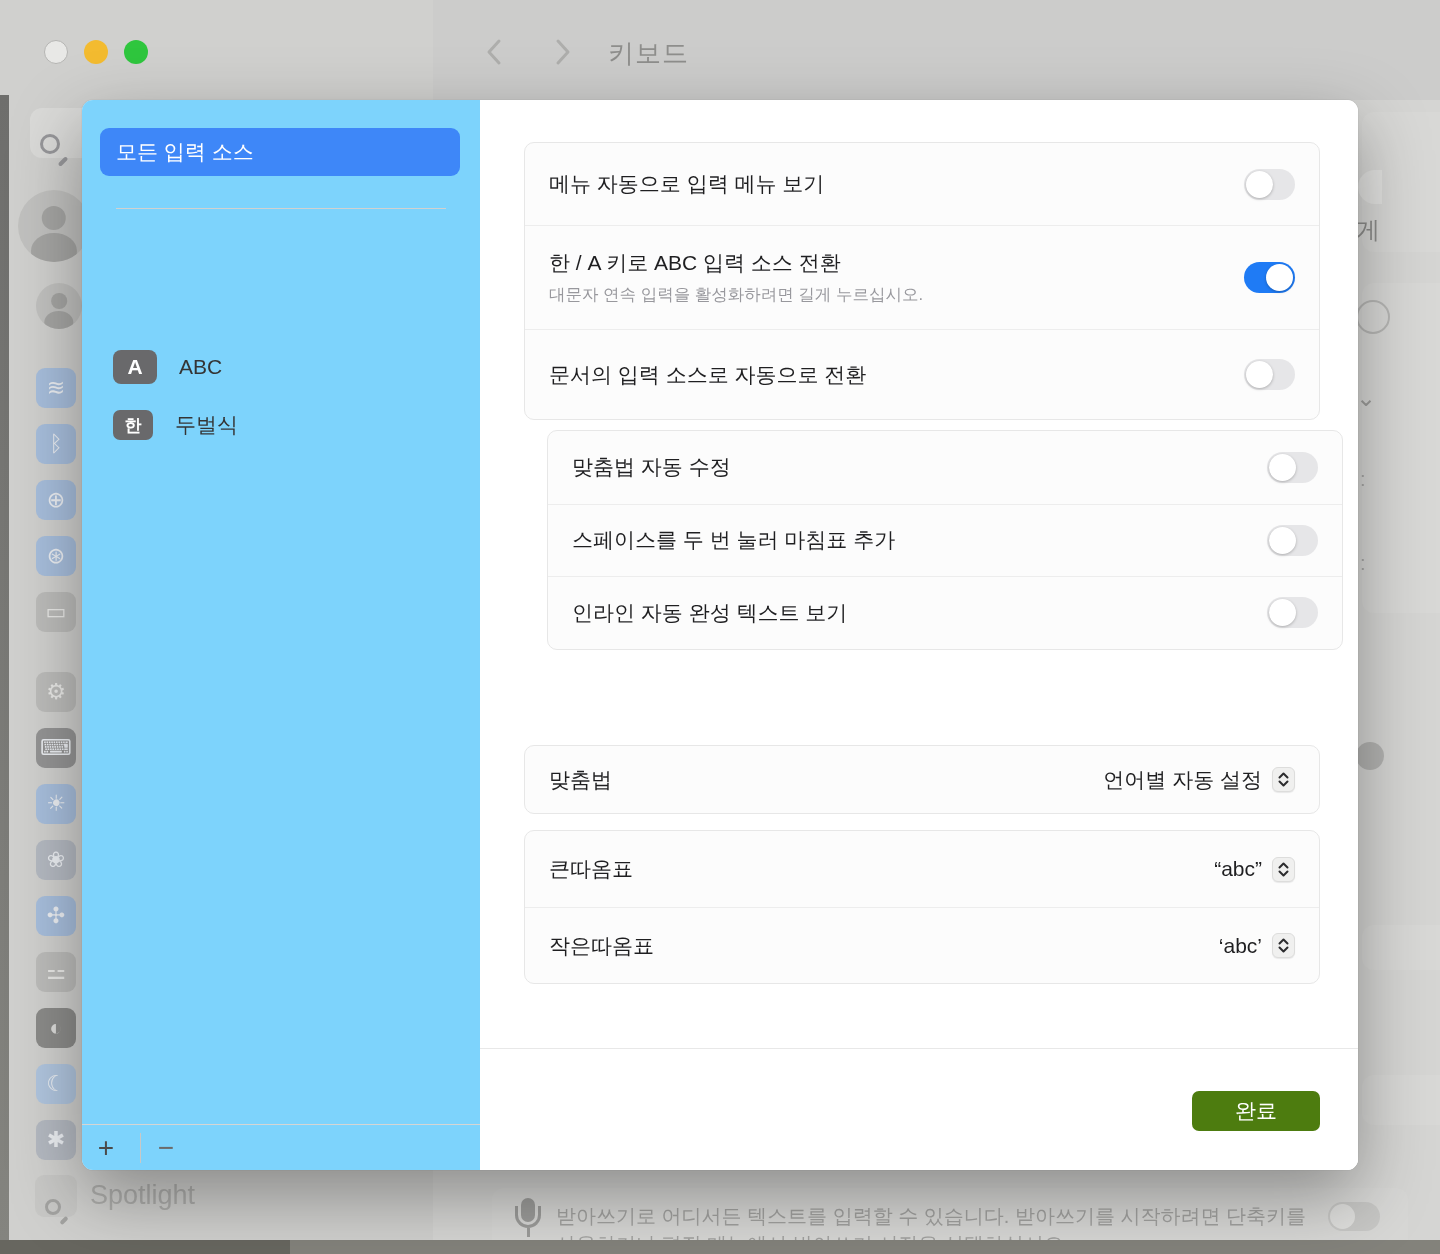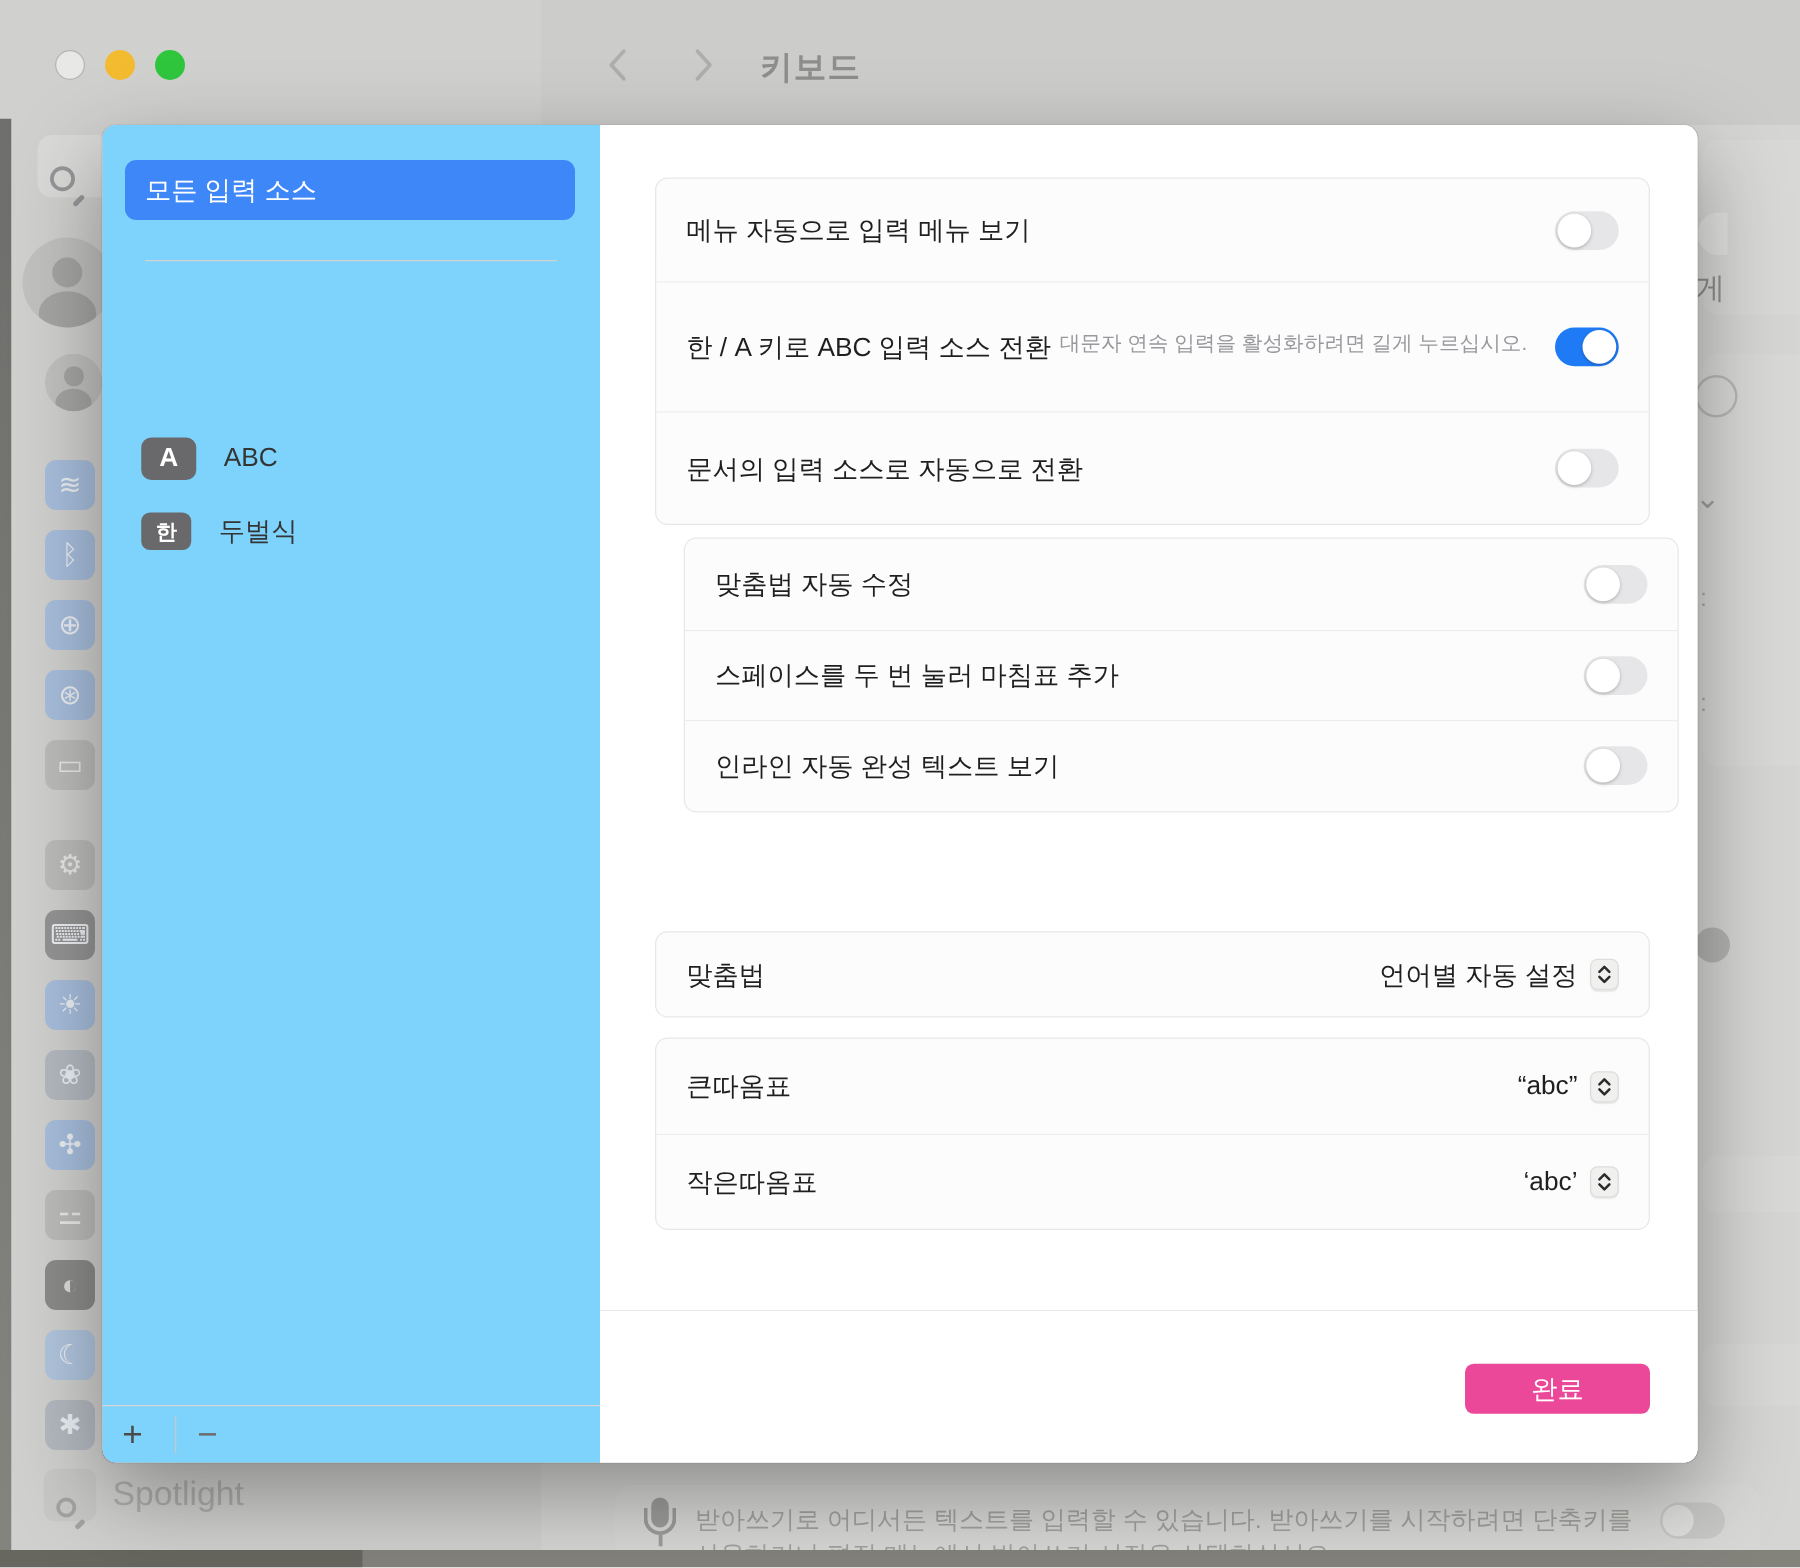--- a/index.html
+++ b/index.html
@@ -13,21 +13,21 @@
   .bg-content { position:absolute; left:433px; top:100px; width:1007px; height:1154px; background:#d5d5d3; }
   .edge-strip { position:absolute; left:0; top:95px; width:9px; height:1148px; background:linear-gradient(#6e6e6c,#84847f); }
 
   .traffic { position:absolute; top:40px; width:24px; height:24px; border-radius:50%; }
   .t-close { left:44px; background:#e8e8e6; border:1.5px solid #b5b5b3; }
   .t-min   { left:84px; background:#f3bb30; }
   .t-zoom  { left:124px; background:#2fc63e; }
 
   .nav-chev { position:absolute; top:38px; width:20px; height:28px; }
   .nav-chev svg { display:block; }
-  .bg-title { position:absolute; left:608px; top:36px; font-size:26px; font-weight:bold; color:#8e8e8c; letter-spacing:1px; }
+  .bg-title { position:absolute; left:608px; top:36px; font-size:26px; font-weight:normal; color:#8e8e8c; letter-spacing:1px; }
 
   .bg-search { position:absolute; left:30px; top:108px; width:170px; height:50px; background:#dadad8; border-radius:12px; }
   .mag { position:relative; display:inline-block; }
   .mag .lens { position:absolute; border:3px solid #97979a; border-radius:50%; }
   .mag .tail { position:absolute; background:#97979a; transform:rotate(45deg); border-radius:2px; }
   .bg-search .lens { left:10px; top:12px; width:20px; height:20px; }
   .bg-search .tail { left:31px; top:34px; width:4px; height:11px; }
 
   .avatar { position:absolute; border-radius:50%; background:#c1c1bf; overflow:hidden; }
   .avatar::before { content:""; position:absolute; left:50%; top:22%; transform:translateX(-50%); width:34%; height:34%; border-radius:50%; background:#a5a5a3; }
@@ -87,36 +87,36 @@
   .btn-plus { left:2px; }
   .btn-minus { left:62px; color:#6b6b6b; }
   .pm-sep { position:absolute; left:58px; top:8px; width:1px; height:30px; background:#c9c8c6; }
 
   .m-content { position:absolute; left:398px; top:0; width:878px; height:1070px; background:#ffffff; border-radius:0 11px 11px 0; }
   .scrollarea { position:absolute; left:0; top:0; width:878px; height:948px; overflow:hidden; }
   .card { position:absolute; left:44px; width:796px; background:#fcfcfc; border:1px solid #e7e7e7; border-radius:10px; }
   .row { position:relative; display:flex; align-items:center; justify-content:space-between; padding:0 24px; }
   .row + .row { border-top:1px solid #ededed; }
   .row-label { font-size:21px; color:#1f1f21; }
-  .row-text { display:flex; flex-direction:row; justify-content:center; gap:7px; }
+  .row-text { display:flex; flex-direction:column; justify-content:center; gap:7px; }
   .row-sub { font-size:16.5px; color:#98989d; }
 
   .toggle { position:relative; width:51px; height:31px; border-radius:16px; flex:none; }
   .toggle.off { background:#e6e6e8; }
   .toggle.on { background:#1f7bf5; }
   .toggle .knob { position:absolute; top:2px; width:27px; height:27px; border-radius:50%; background:#ffffff; box-shadow:0 1px 3px rgba(0,0,0,0.25); }
   .toggle.off .knob { left:2px; }
   .toggle.on .knob { right:2px; }
 
   .select-ctl { display:flex; align-items:center; gap:10px; }
   .select-val { font-size:21px; color:#1f1f21; }
   .stepper { width:23px; height:25px; background:#f0f0ef; border:1px solid #dddddc; border-radius:6px; box-shadow:0 1px 1px rgba(0,0,0,0.08); display:flex; align-items:center; justify-content:center; }
 
   .m-footer { position:absolute; left:0; top:948px; width:878px; height:122px; background:#ffffff; border-top:1px solid #e8e8e8; border-radius:0 0 11px 0; }
-  .done-btn { position:absolute; right:38px; top:42px; width:148px; height:40px; background:#ec4899; border:none; border-radius:7px; color:#ffffff; font-size:21px; font-family:Liberation Serif, serif; display:flex; align-items:center; justify-content:center; }
+  .done-btn { position:absolute; right:38px; top:42px; width:128px; height:40px; background:#4d7c0f; border:none; border-radius:7px; color:#ffffff; font-size:21px; font-family:Liberation Serif, serif; display:flex; align-items:center; justify-content:center; }
 
   
   .c1-r1 { height:82px; } .c1-r2 { height:104px; } .c1-r3 { height:90px; }
   .c2-r { height:72.5px; }
   .c3-r { height:67px; }
   .c4-r { height:76px; }
 </style>
 </head>
 <body>
 

